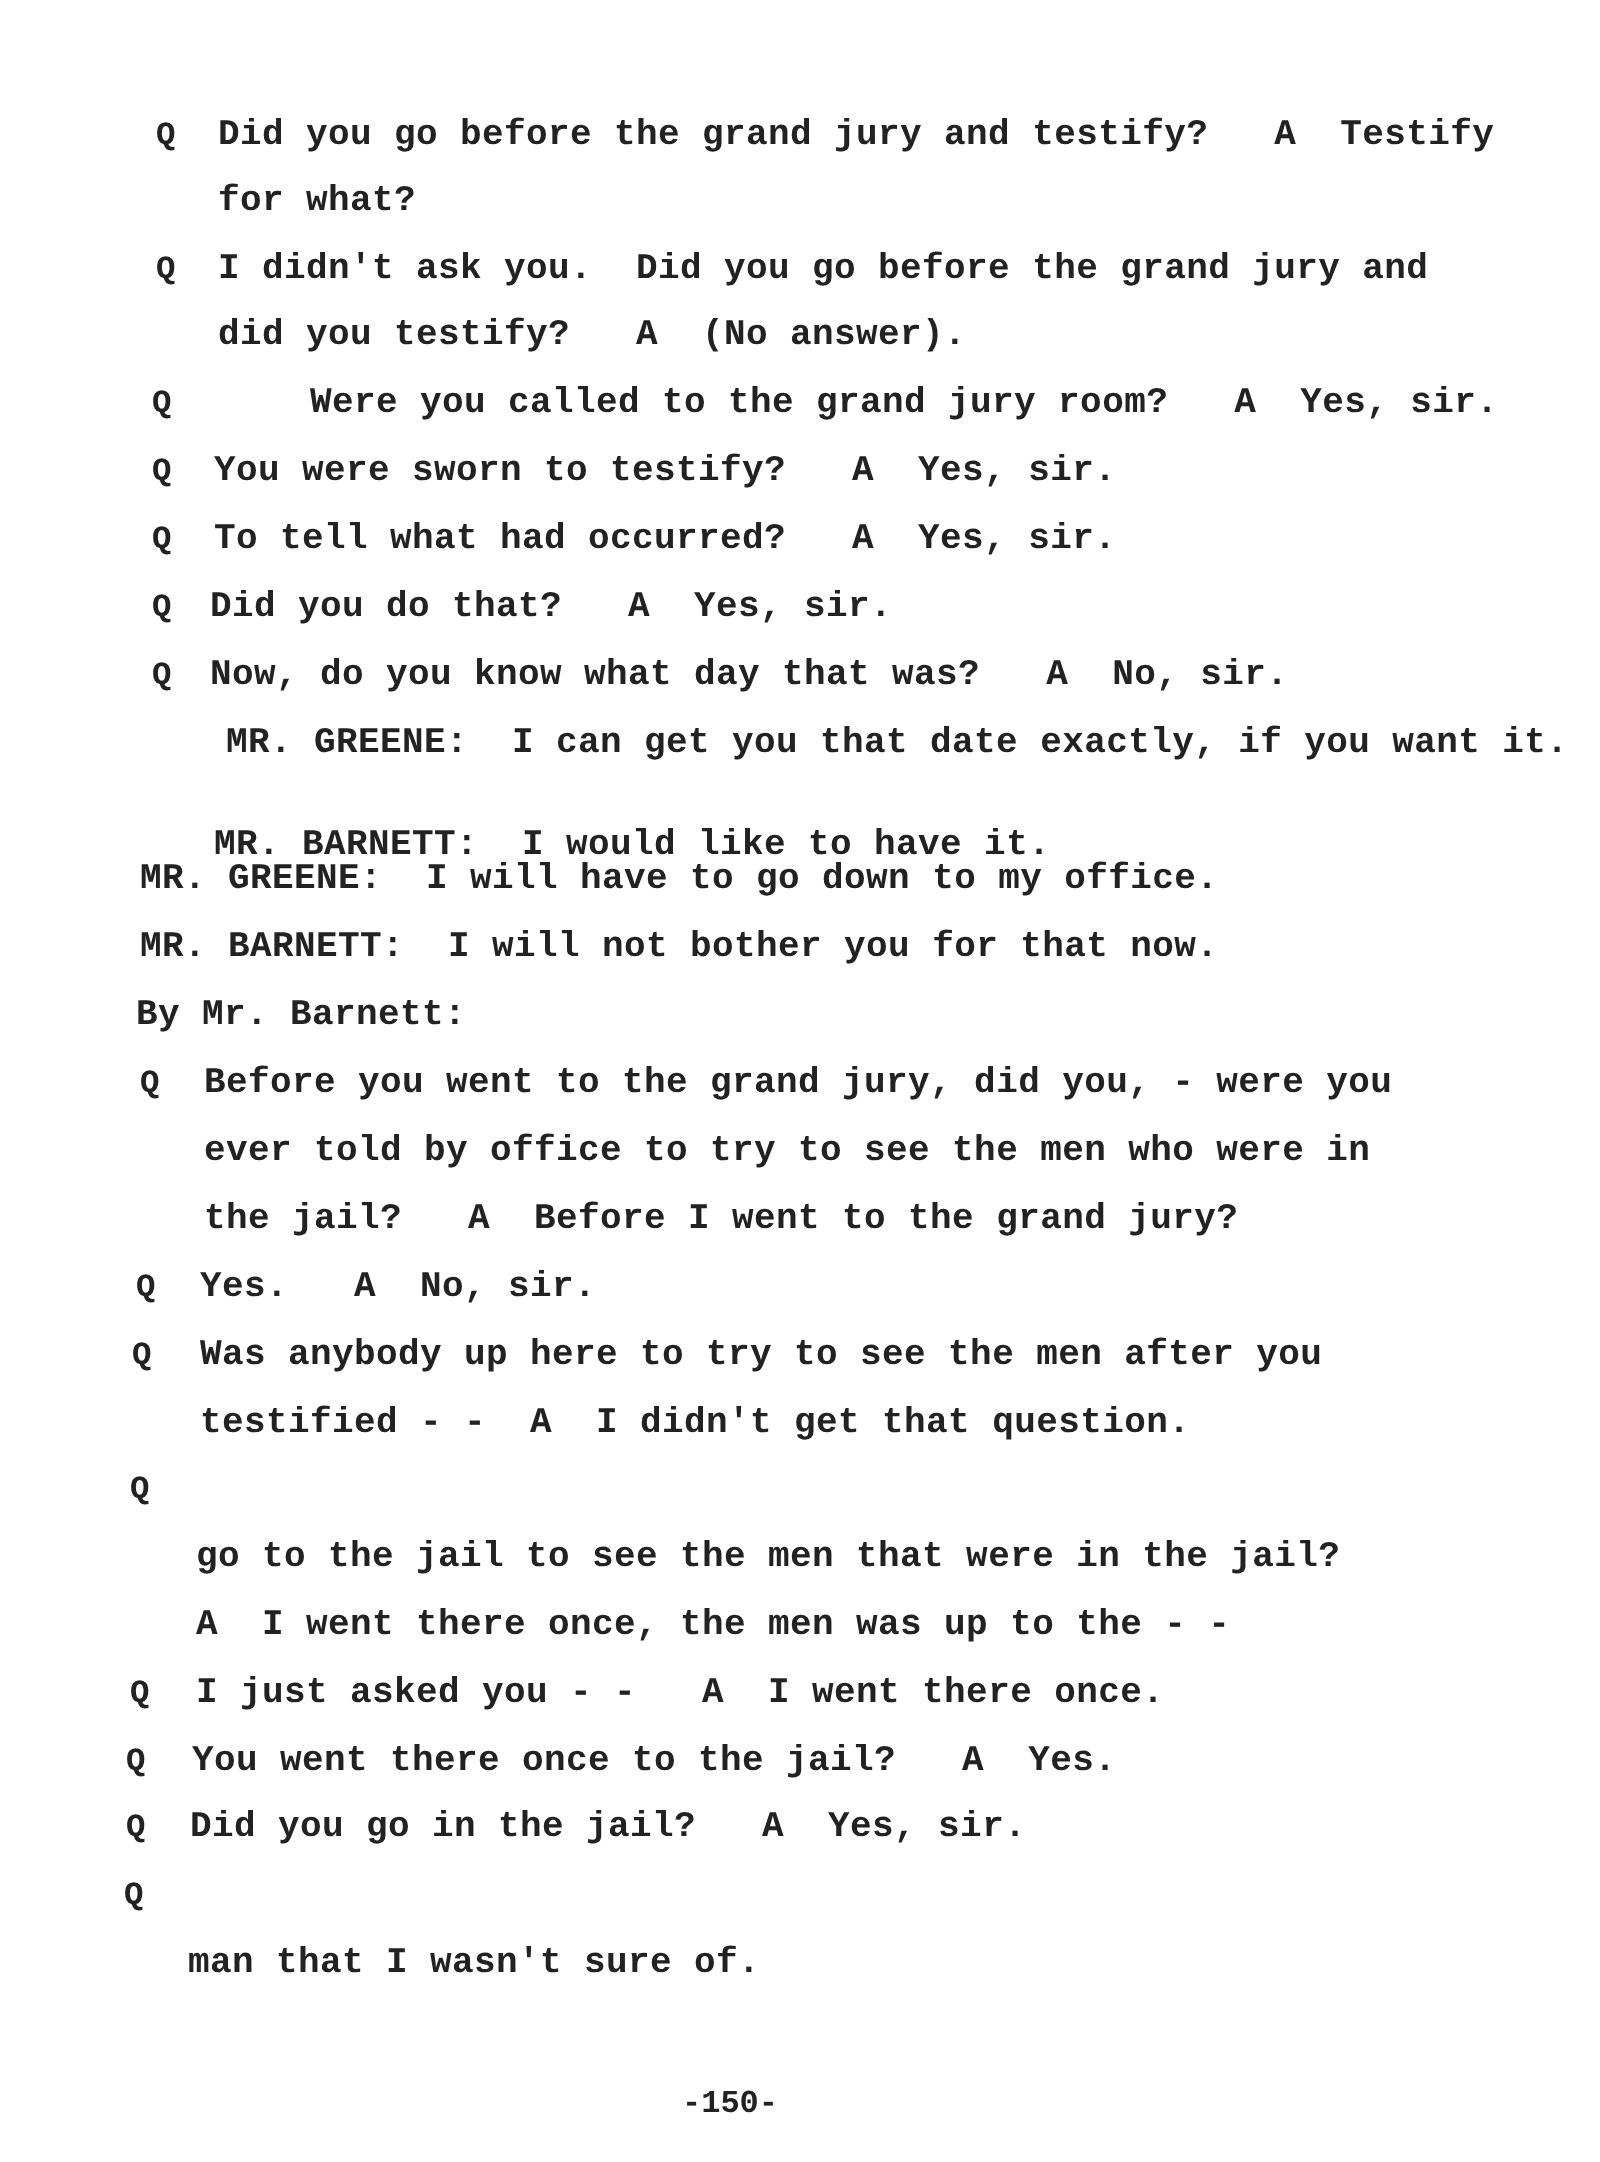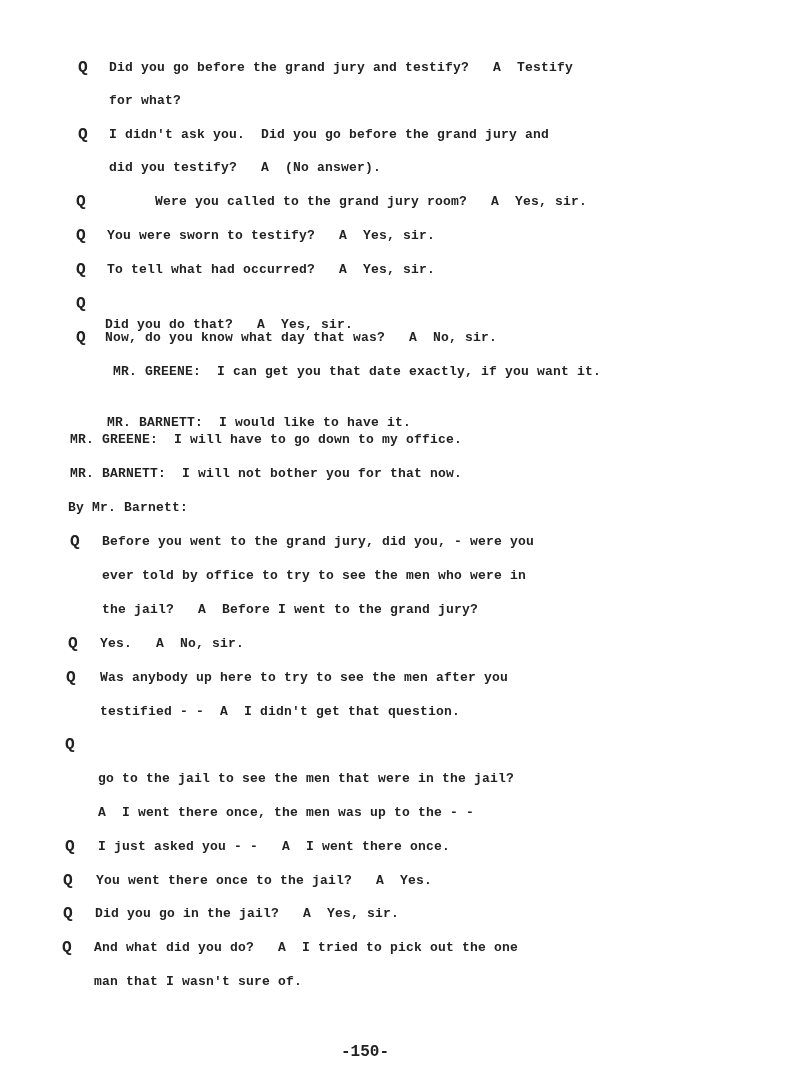--- a/index.html
+++ b/index.html
@@ -18,21 +18,21 @@
     .page {
       position: absolute;
       left: 0; top: 0;
       width: 800px;
       height: 1081px;
       background: #ffffff;
     }
     .line {
       position: absolute;
       white-space: pre;
-      font-size: 13px;
+      font-size: 18px;
       line-height: 20px;
       font-weight: bold;
       letter-spacing: 0.2px;
       color: #222;
       transform: translateY(-10px);
     }
     .marker {
       position: absolute;
       white-space: pre;
       font-size: 16.2px;
@@ -70,21 +70,21 @@
   <span class="marker" style="left:76px; top:202px;">Q</span>
   <span class="line" style="left:107px; top:202px;margin-left:48px;">Were you called to the grand jury room?   A  Yes, sir.</span>
 
   <span class="marker" style="left:76px; top:236px;">Q</span>
   <span class="line" style="left:107px; top:236px;">You were sworn to testify?   A  Yes, sir.</span>
 
   <span class="marker" style="left:76px; top:270px;">Q</span>
   <span class="line" style="left:107px; top:270px;">To tell what had occurred?   A  Yes, sir.</span>
 
   <span class="marker" style="left:76px; top:304px;">Q</span>
-  <span class="line" style="left:105px; top:304px;margin-top:21px;">Did you do that?   A  Yes, sir.</span>
+  <span class="line" style="left:105px; top:304px;">Did you do that?   A  Yes, sir.</span>
 
   <span class="marker" style="left:76px; top:338px;">Q</span>
   <span class="line" style="left:105px; top:338px;">Now, do you know what day that was?   A  No, sir.</span>
 
   <span class="line" style="left:70px; top:372px;padding-left:43px;">MR. GREENE:  I can get you that date exactly, if you want it.</span>
 
   <span class="line" style="left:70px; top:423px;padding-left:37px;">MR. BARNETT:  I would like to have it.</span>
 
   <span class="line" style="left:70px; top:440px;">MR. GREENE:  I will have to go down to my office.</span>
 
@@ -116,19 +116,18 @@
   <span class="marker" style="left:65px; top:847px;">Q</span>
   <span class="line" style="left:98px; top:847px;">I just asked you - -   A  I went there once.</span>
 
   <span class="marker" style="left:63px; top:881px;">Q</span>
   <span class="line" style="left:96px; top:881px;">You went there once to the jail?   A  Yes.</span>
 
   <span class="marker" style="left:63px; top:914px;">Q</span>
   <span class="line" style="left:95px; top:914px;">Did you go in the jail?   A  Yes, sir.</span>
 
   <span class="marker" style="left:62px; top:948px;">Q</span>
-  <span class="line" style="left:94px; top:948px;">And what did you do?   A  I tried to pick out the one</span>
 
   <span class="line" style="left:94px; top:982px;">man that I wasn't sure of.</span>
 
   <div class="page-number">-150-</div>
 
 </div>
 
 </body></html>

